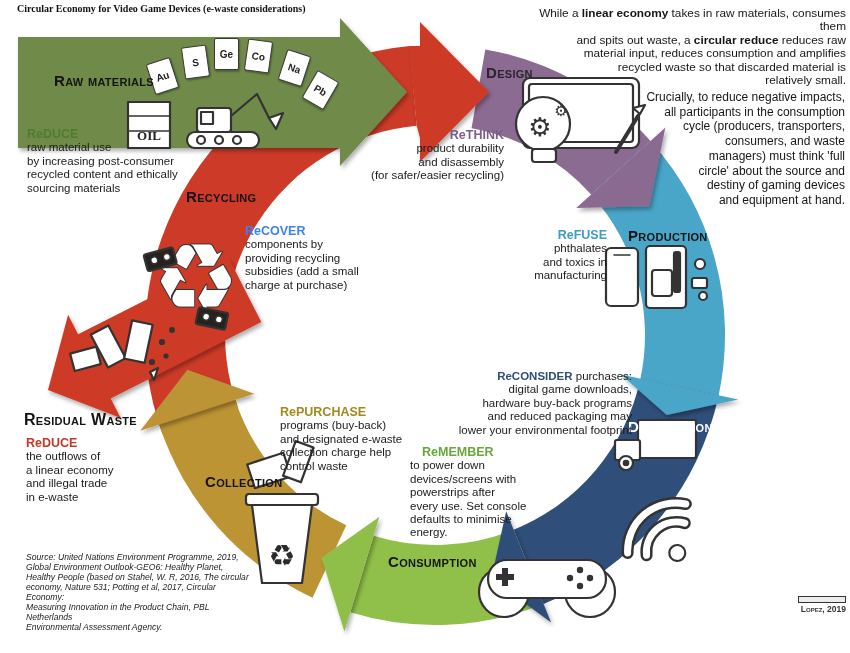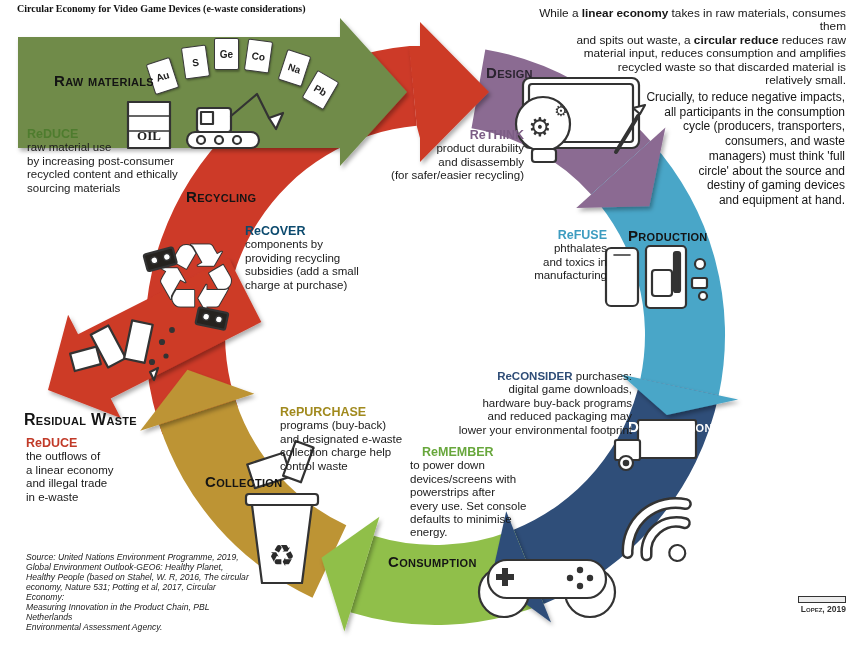--- a/index.html
+++ b/index.html
@@ -20,22 +20,22 @@
   #st-production{left:628px;top:227px;}
   #st-distribution{left:628px;top:418px;}
   #st-collection{left:205px;top:473px;}
   #st-consumption{left:388px;top:553px;}
   #st-residual{left:24px;top:411px;font-size:16px;}
   .callout{position:absolute;z-index:3;font-size:11.5px;line-height:13.4px;color:#1a1a1a;}
   .callout .h{font-weight:bold;font-size:12.5px;}
   .callout .b{white-space:pre-line;}
   .ra{text-align:right;}
   #co-reduce-raw{left:27px;top:128px;width:170px;}   #co-reduce-raw .h{color:#4e7c2e;}
-  #co-rethink{left:324px;top:129px;width:200px;}     #co-rethink .h{color:#7c5d85;}
-  #co-recover{left:245px;top:225px;width:150px;}     #co-recover .h{color:#0c4a6e;}
+  #co-rethink{left:304px;top:129px;width:200px;}     #co-rethink .h{color:#7c5d85;}
+  #co-recover{left:245px;top:225px;width:150px;}     #co-recover .h{color:#3b82f6;}
   #co-refuse{left:497px;top:229px;width:110px;}      #co-refuse .h{color:#3d9cc0;}
   #co-reconsider{left:432px;top:370px;width:200px;white-space:pre-line;}
   #co-remember{left:410px;top:446px;width:150px;}    #co-remember .h{color:#68a73c;padding-left:12px;}
   #co-repurchase{left:280px;top:406px;width:160px;}  #co-repurchase .h{color:#a18a1e;}
   #co-reduce-res{left:26px;top:437px;width:140px;}   #co-reduce-res .h{color:#c13a28;}
   #source{left:26px;top:552px;width:230px;font-size:8.6px;line-height:10px;font-style:italic;
           white-space:pre-line;color:#222;z-index:3;position:absolute;}
   #credit{position:absolute;left:760px;top:596px;width:86px;z-index:3;text-align:right;}
   #credit .bar{margin-left:auto;width:46px;height:5px;background:#ececec;border:1px solid #333;}
   #credit .t{font-variant:small-caps;font-weight:bold;font-size:8.5px;color:#333;margin-top:1px;}

